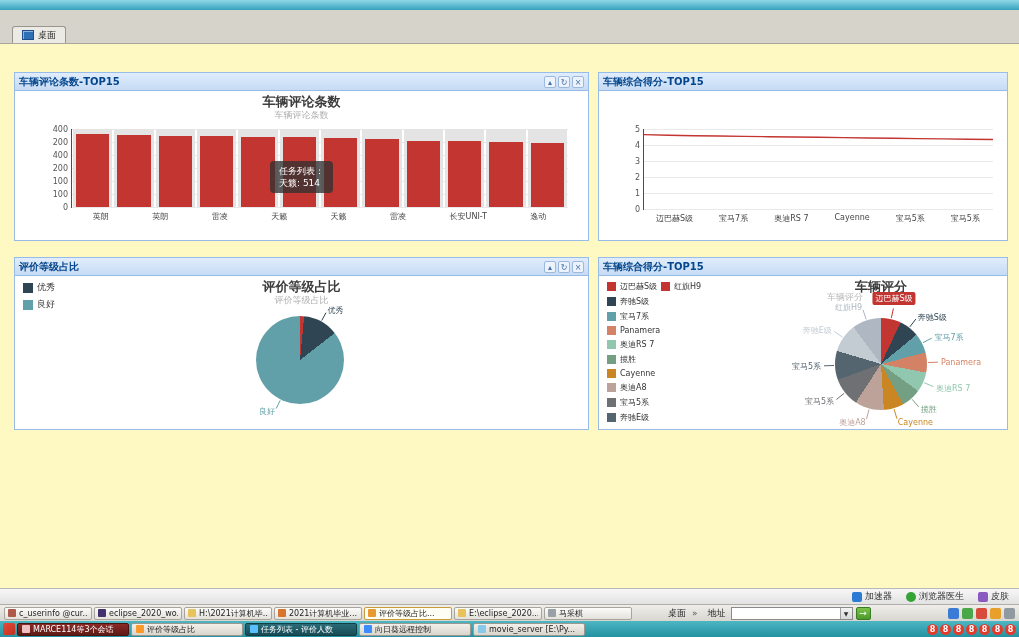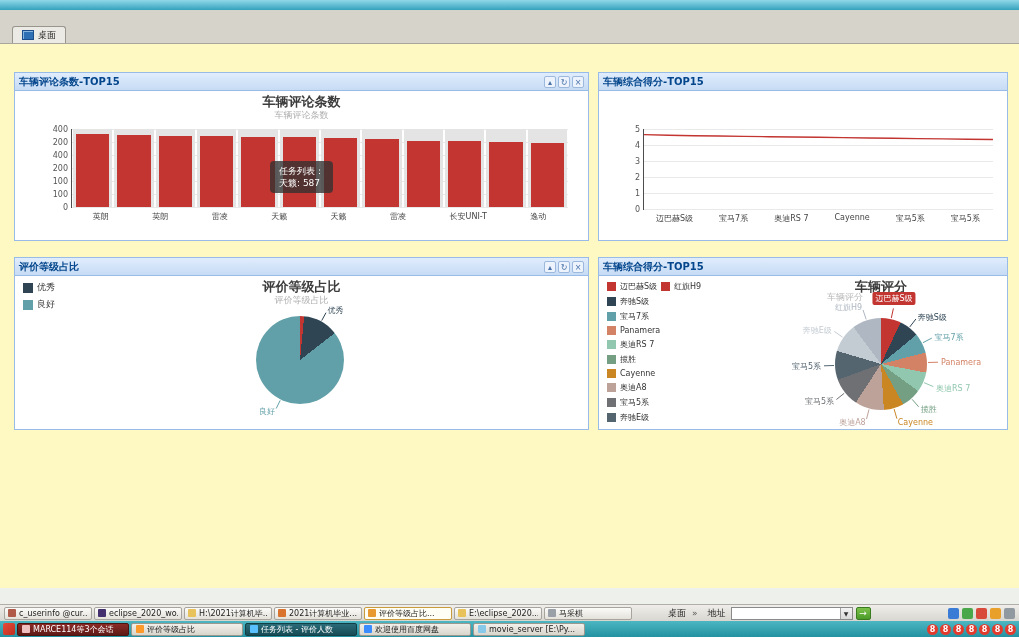--- a/index.html
+++ b/index.html
@@ -201,21 +201,21 @@
             <span>英朗</span>
             <span>雷凌</span>
             <span>天籁</span>
             <span>天籁</span>
             <span>雷凌</span>
             <span>长安UNI-T</span>
             <span>逸动</span>
           </div>
           <div class="chart-tooltip">
             <div>任务列表：</div>
-            <div>天籁: 587</div>
+            <div>天籁: 514</div>
           </div>
         </div>
     </div>
 
     <div class="panel" style="left:598px;top:28px;width:410px;height:169px">
       <div class="panel-header">
         <span class="panel-title">车辆综合得分-TOP15</span>
       </div>
       <div class="panel-body" id="line-chart">
           <div class="plot">
@@ -358,20 +358,34 @@
           <div class="pie-label" style="left: 266.714px; top: 146.02px; transform: translate(-100%, -50%); color: rgb(189, 162, 154);">奥迪A8</div>
           <div class="pie-label" style="left: 235.057px; top: 125.367px; transform: translate(-100%, -50%); color: rgb(110, 112, 116);">宝马5系</div>
           <div class="pie-label" style="left: 222.03px; top: 89.8846px; transform: translate(-100%, -50%); color: rgb(84, 101, 112);">宝马5系</div>
           <div class="pie-label" style="left: 232.803px; top: 53.6541px; transform: translate(-100%, -50%); color: rgb(196, 204, 211);">奔驰E级</div>
           <div class="pie-label" style="left: 263.101px; top: 31.0542px; transform: translate(-100%, -50%); color: rgb(174, 183, 194);">红旗H9</div>
         </div>
     </div>
 
   </div>
 
+  <div class="statusbar">
+    <span class="sb-item">
+      <span class="sb-ic" style="background:#2b7bd4"></span>
+      <span>加速器</span>
+    </span>
+    <span class="sb-item">
+      <span class="sb-ic" style="background:#35a435;border-radius:50%"></span>
+      <span>浏览器医生</span>
+    </span>
+    <span class="sb-item">
+      <span class="sb-ic" style="background:#8a5ac0"></span>
+      <span>皮肤</span>
+    </span>
+  </div>
 
   <div class="tabsbar">
     <div id="btabs" style="display:flex;align-items:center;">
         <div class="btab">
           <div class="bticon" style="background: rgb(176, 90, 74);"></div>
           <span class="btlabel">c_userinfo @cur...</span>
         </div>
         <div class="btab">
           <div class="bticon" style="background: rgb(68, 48, 110);"></div>
           <span class="btlabel">eclipse_2020_wo...</span>
@@ -424,21 +438,21 @@
         <div class="tk-btn light">
           <div class="tk-ic" style="background: rgb(255, 154, 42);"></div>
           <span class="tk-label">评价等级占比</span>
         </div>
         <div class="tk-btn dark">
           <div class="tk-ic" style="background: rgb(88, 192, 255);"></div>
           <span class="tk-label">任务列表 - 评价人数</span>
         </div>
         <div class="tk-btn light">
           <div class="tk-ic" style="background: rgb(58, 140, 255);"></div>
-          <span class="tk-label">欢迎使用百度网盘</span>
+          <span class="tk-label">向日葵远程控制</span>
         </div>
         <div class="tk-btn light">
           <div class="tk-ic" style="background: rgb(136, 200, 232);"></div>
           <span class="tk-label">movie_server [E:\Py...</span>
         </div>
       </div>
     <div class="tray" id="tktray">
         <span class="badge">8</span>
         <span class="badge">8</span>
         <span class="badge">8</span>

